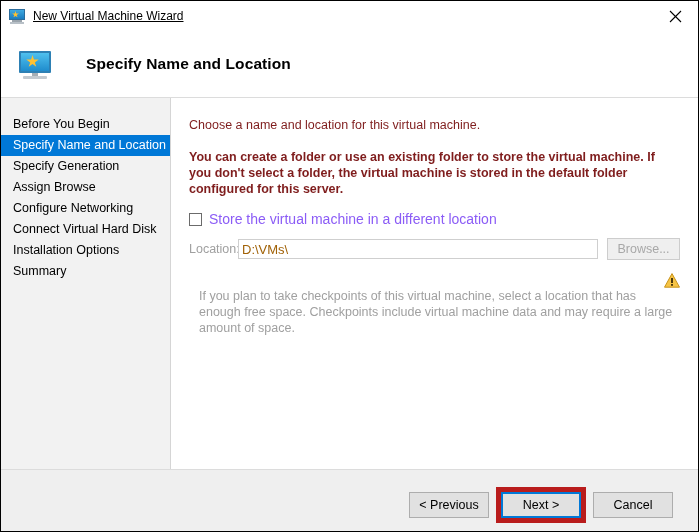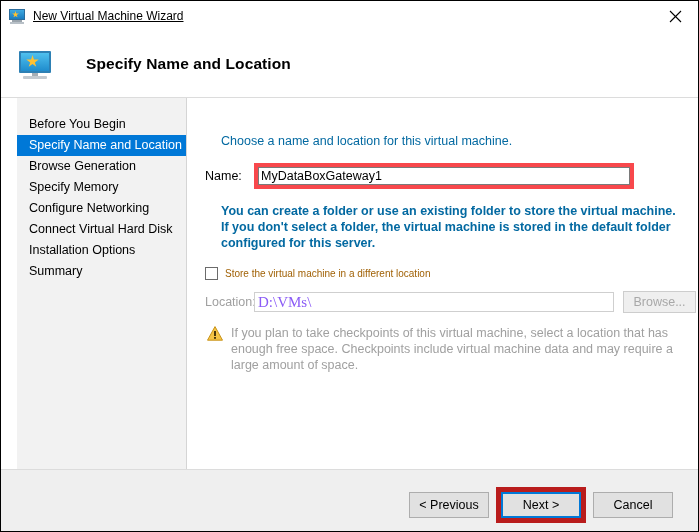--- a/index.html
+++ b/index.html
@@ -131,21 +131,21 @@
     margin-left: 35px;
     font-size: 15.5px;
     font-weight: bold;
     color: #000000;
     letter-spacing: 0.1px;
   }
 
   
   .body-area {
     position: absolute;
-    left: 16px; top: 97px;
+    left: 0; top: 97px;
     width: 579px;
     height: 371px;
     background: #ffffff;
   }
   .sidebar {
     position: absolute;
     left: 0; top: 0;
     width: 170px;
     height: 371px;
     background: #f2f2f2;
@@ -172,23 +172,23 @@
     position: absolute;
     left: 171px; top: 0;
     width: 526px;
     height: 371px;
     background: #ffffff;
     box-sizing: border-box;
     padding: 19px 18px 0 17px;
   }
   .para {
     font-size: 12.5px;
-    color: #0369a1;
+    color: #7f1d1d;
     line-height: 16px;
-    margin: 16px;
+    margin: 0;
   }
   .para.gap1 { margin-top: 14px; }
   .para.gap2 { margin-top: 16px; font-weight: bold; }
 
   .name-row {
     position: relative;
     margin-top: 15px;
     height: 22px;
     display: flex;
     align-items: center;
@@ -229,65 +229,66 @@
   .checkbox {
     width: 13px; height: 13px;
     border: 1px solid #6b6b6b;
     background: #ffffff;
     box-sizing: border-box;
     flex: 0 0 auto;
     cursor: pointer;
   }
   .check-label {
     margin-left: 7px;
-    font-size: 10px;
-    color: #a16207;
+    font-size: 14px;
+    color: #8b5cf6;
   }
 
   .location-row {
     margin-top: 11px;
     display: flex;
     align-items: center;
   }
   .loc-label {
     font-size: 12.5px;
     color: #a0a0a0;
     width: 49px;
     flex: 0 0 auto;
   }
   .loc-input {
     width: 372px;
     height: 20px;
     box-sizing: border-box;
     border: 1px solid #cfcfcf;
     background: #ffffff;
-    font-family: Liberation Serif, serif;
-    font-size: 15px;
-    color: #8b5cf6;
+    font-family: Liberation Sans, sans-serif;
+    font-size: 13px;
+    color: #a16207;
     padding: 0 3px;
     outline: none;
   }
   .browse-btn {
     margin-left: 9px;
     width: 75px;
     height: 22px;
     box-sizing: border-box;
     border: 1px solid #cdcdcd;
     background: #efefef;
     font-family: Liberation Sans, sans-serif;
     font-size: 12.5px;
     color: #a8a8a8;
     cursor: default;
   }
 
   .warn-row {
     margin-top: 12px;
     display: flex;
-    align-items: flex-start;
+    align-items: flex-end;
     padding-left: 2px;
+    flex-direction: column;
   }
   .warn-icon {
     width: 16px; height: 15px;
     flex: 0 0 auto;
     margin-top: 1px;
   }
   .warn-text {
     margin-left: 8px;
     font-size: 12.5px;
     color: #a0a0a0;
@@ -364,39 +365,33 @@
       <div class="hdr-base"></div>
     </div>
     <div class="header-title">Specify Name and Location</div>
   </div>
 
   <div class="body-area">
 
     <div class="sidebar">
       <div class="nav-item">Before You Begin</div>
       <div class="nav-item selected">Specify Name and Location</div>
-      <div class="nav-item">Browse Generation</div>
-      <div class="nav-item">Specify Memory</div>
+      <div class="nav-item">Specify Generation</div>
+      <div class="nav-item">Assign Browse</div>
       <div class="nav-item">Configure Networking</div>
       <div class="nav-item">Connect Virtual Hard Disk</div>
       <div class="nav-item indent">Installation Options</div>
       <div class="nav-item">Summary</div>
     </div>
 
     <div class="content">
 
       <p class="para">Choose a name and location for this virtual machine.</p>
 
 
-      <div class="name-row">
-        <span class="name-label">Name:</span>
-        <div class="name-redbox">
-          <input class="name-input" type="text" value="MyDataBoxGateway1" style="">
-        </div>
-      </div>
 
       <p class="para gap2">You can create a folder or use an existing folder to store the virtual machine. If you don't select a folder, the virtual machine is stored in the default folder configured for this server.</p>
 
       <div class="check-row">
         <div class="checkbox"></div>
         <span class="check-label">Store the virtual machine in a different location</span>
       </div>
 
       <div class="location-row">
         <span class="loc-label">Location:</span>

